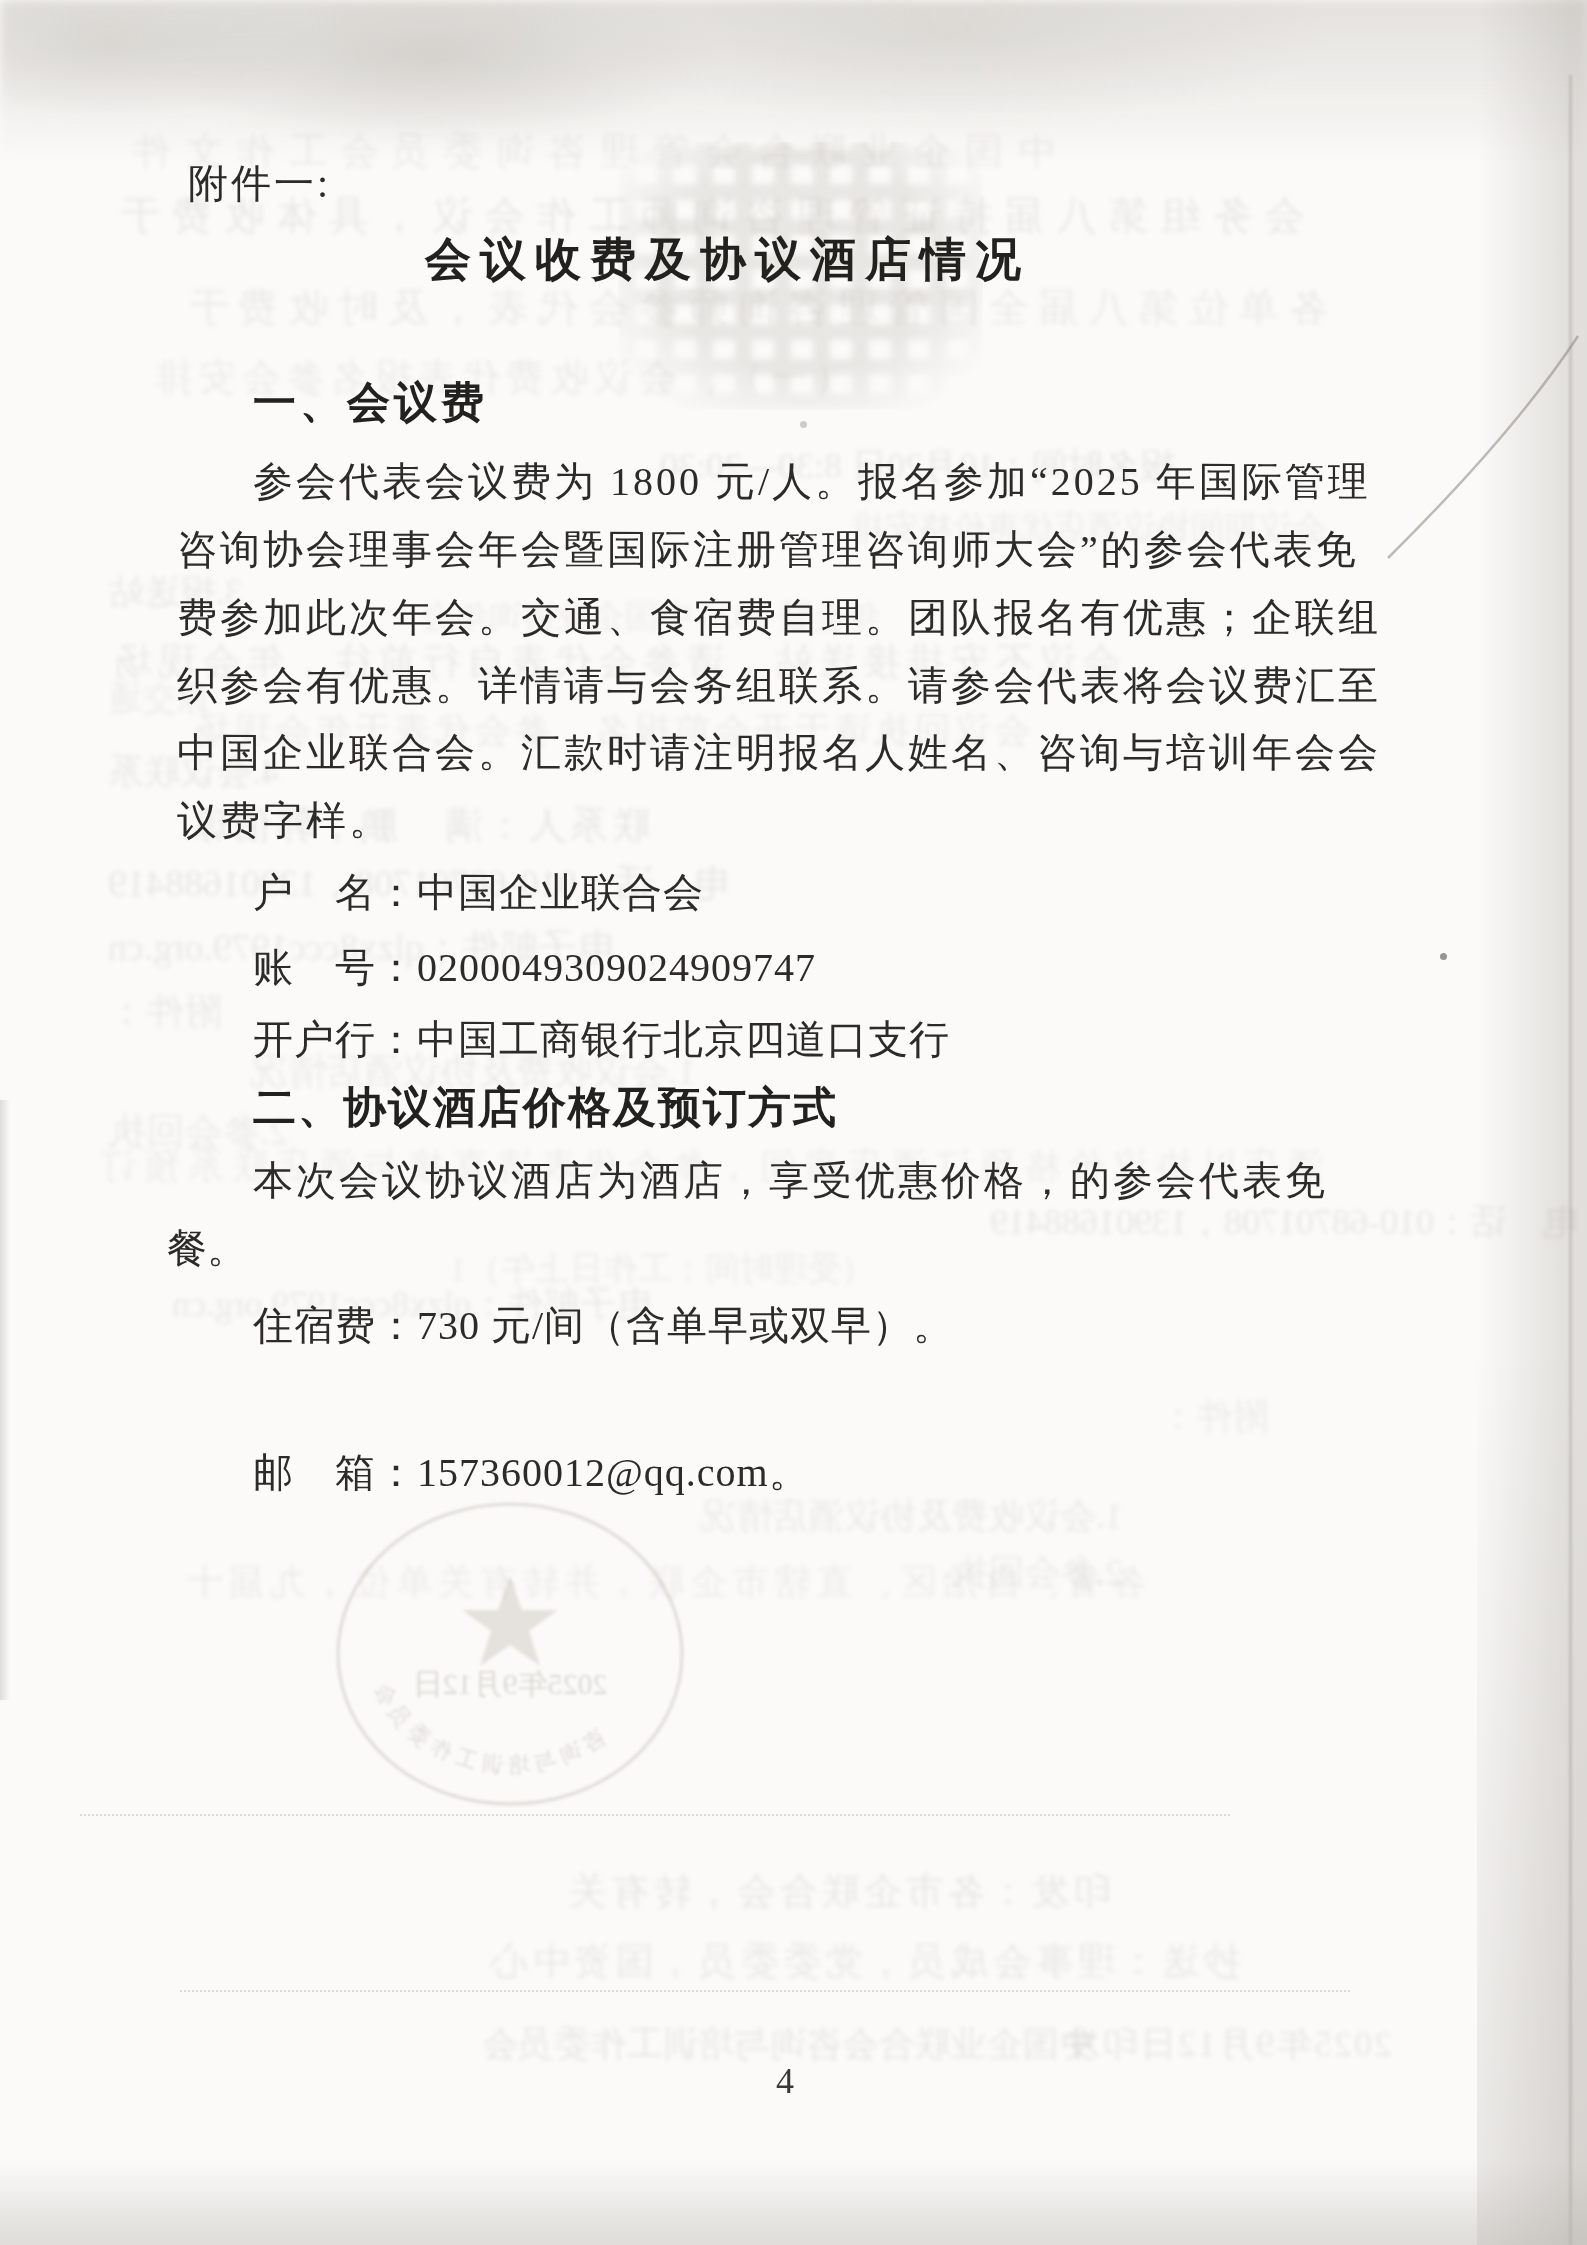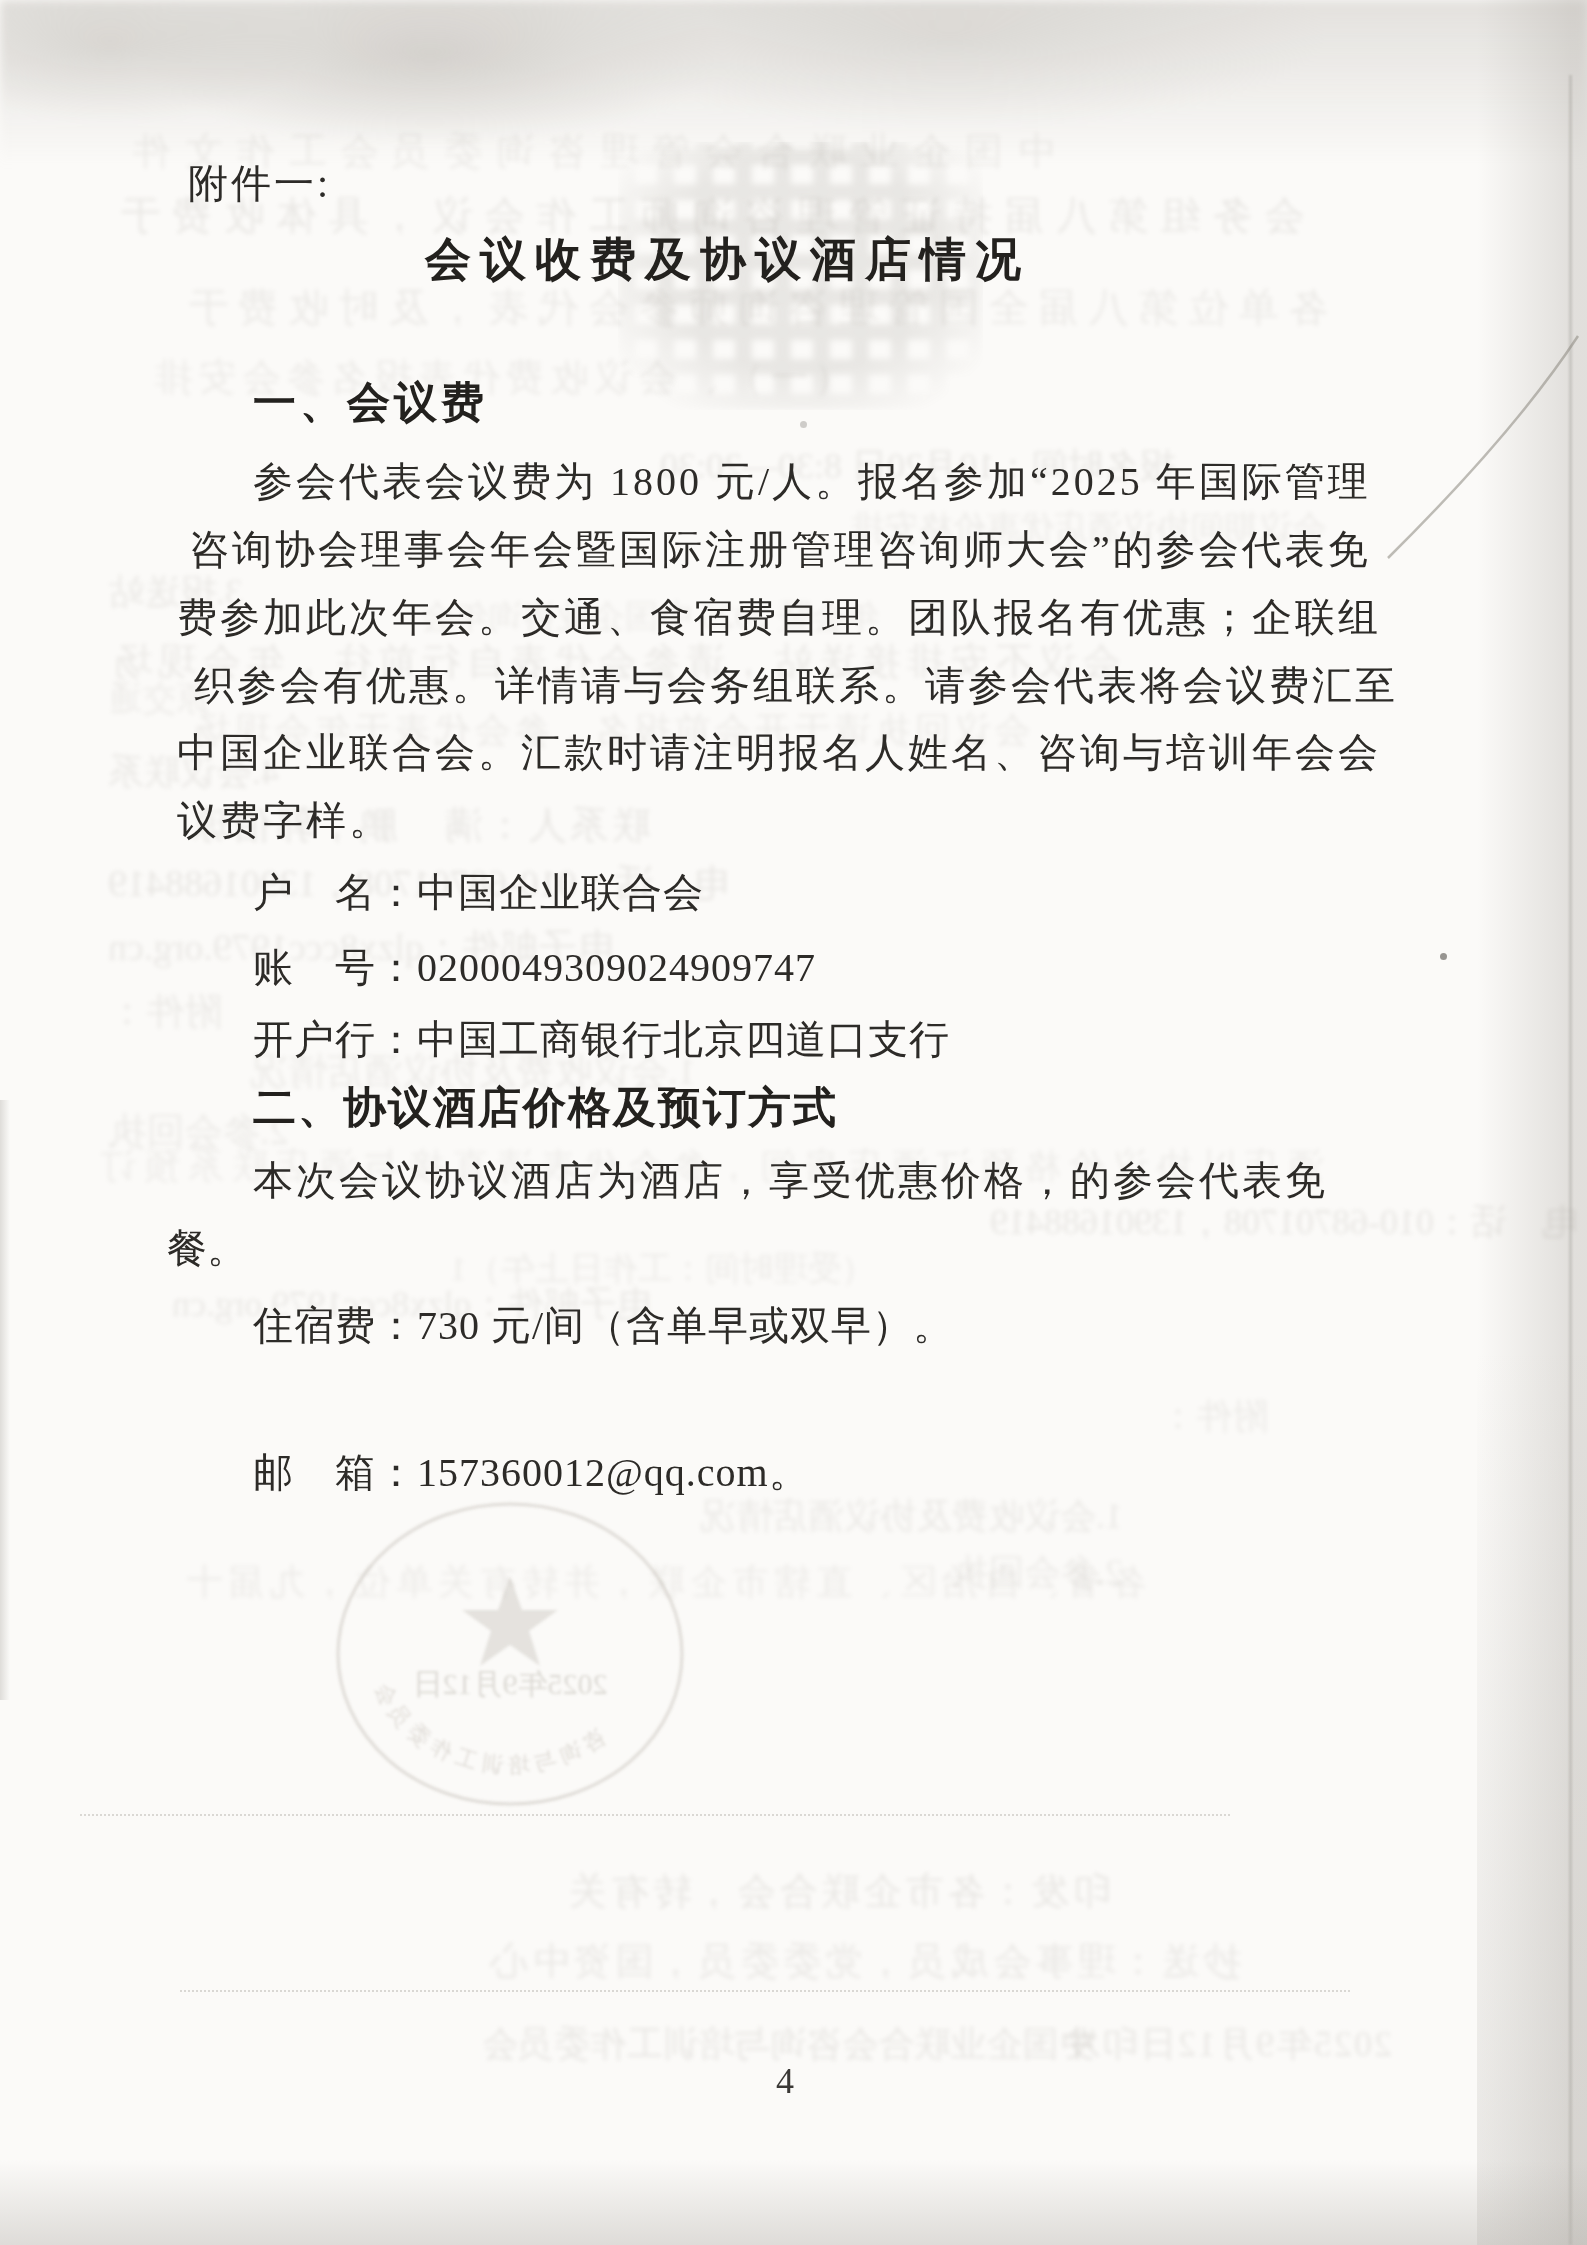--- a/index.html
+++ b/index.html
@@ -116,23 +116,23 @@
       <textPath href="#arcB" startOffset="18%">咨询与培训工作委员会</textPath>
     </text>
   </svg>
 
   <div class="tx attach">附件一:</div>
   <div class="tx doc-title">会议收费及协议酒店情况</div>
 
   <div class="tx h1">一、会议费</div>
 
   <div class="tx just" style="left:253px;top:458px;">参会代表会议费为 1800 元/人。报名参加“2025 年国际管理</div>
-  <div class="tx just" style="left:177px;top:526px;margin-left:12px;">咨询协会理事会年会暨国际注册管理咨询师大会”的参会代表免</div>
+  <div class="tx just" style="left:177px;top:526px;">咨询协会理事会年会暨国际注册管理咨询师大会”的参会代表免</div>
   <div class="tx just" style="left:177px;top:594px;">费参加此次年会。交通、食宿费自理。团队报名有优惠；企联组</div>
-  <div class="tx just" style="left:194px;top:662px;">织参会有优惠。详情请与会务组联系。请参会代表将会议费汇至</div>
+  <div class="tx just" style="left:177px;top:662px;">织参会有优惠。详情请与会务组联系。请参会代表将会议费汇至</div>
   <div class="tx just" style="left:177px;top:729px;">中国企业联合会。汇款时请注明报名人姓名、咨询与培训年会会</div>
   <div class="tx" style="left:177px;top:797px;letter-spacing:3px;">议费字样。</div>
 
   <div class="tx lbl-line" style="left:253px;top:869px;"><span>户　名：</span><span>中国企业联合会</span></div>
   <div class="tx lbl-line" style="left:253px;top:944px;"><span>账　号：</span><span>0200049309024909747</span></div>
   <div class="tx lbl-line" style="left:253px;top:1016px;"><span>开户行：</span><span>中国工商银行北京四道口支行</span></div>
 
   <div class="tx h2">二、协议酒店价格及预订方式</div>
 
   <div class="tx just" style="left:253px;top:1157px;">本次会议协议酒店为酒店，享受优惠价格，的参会代表免</div>

